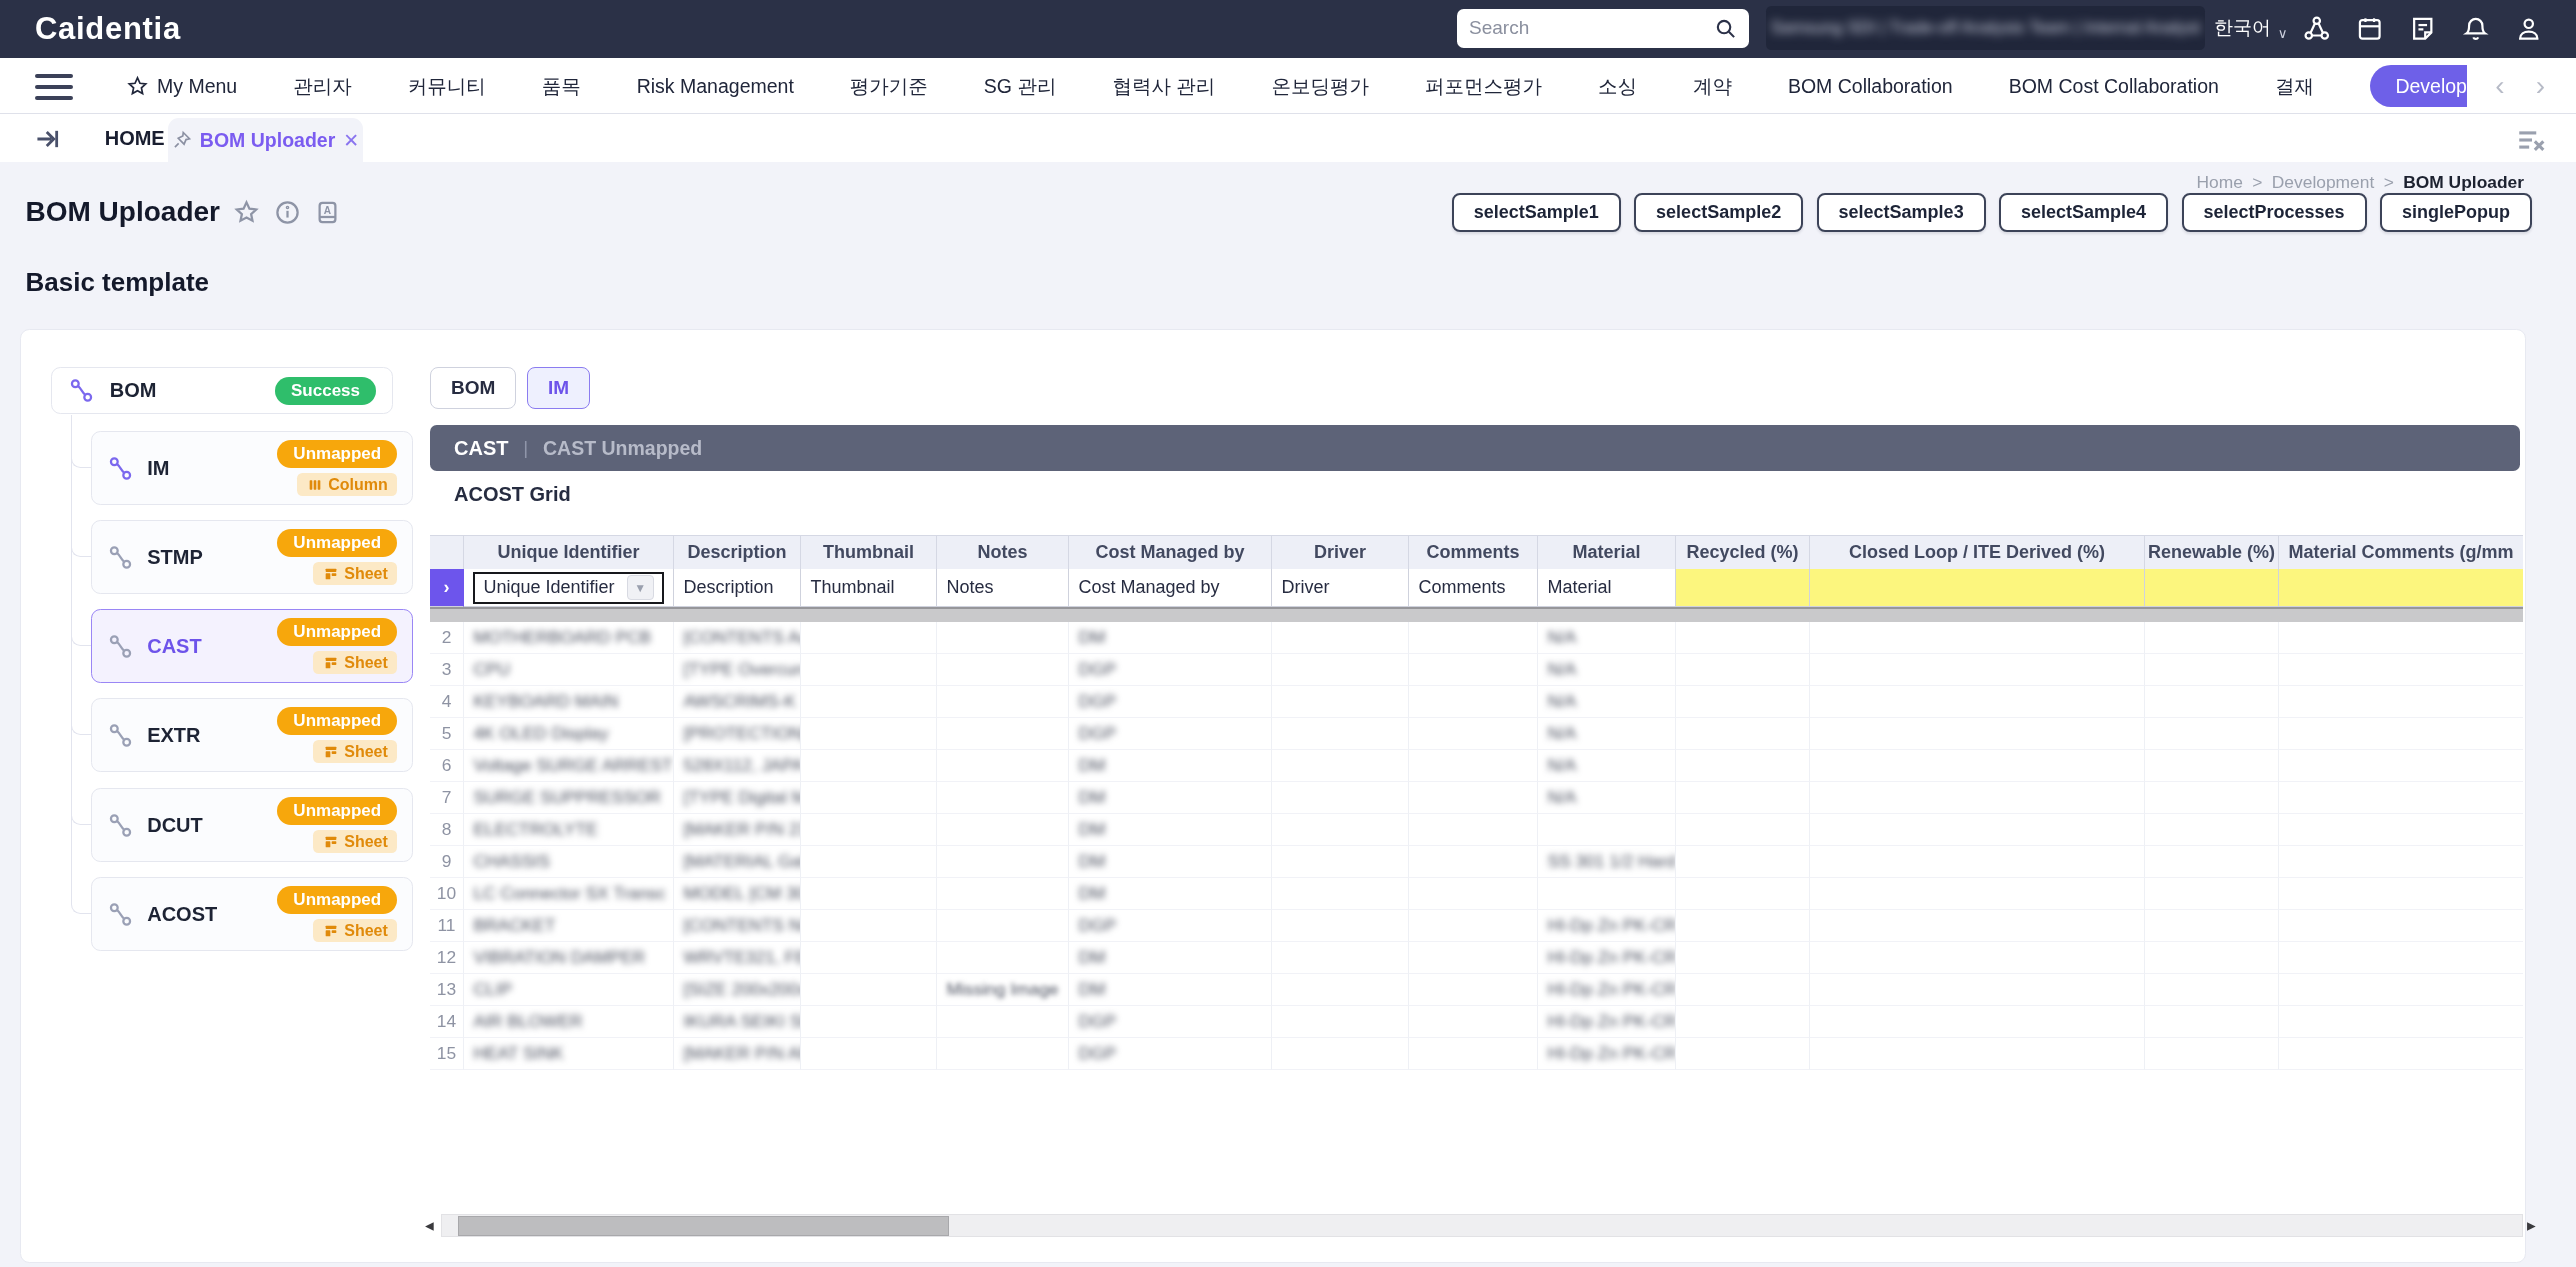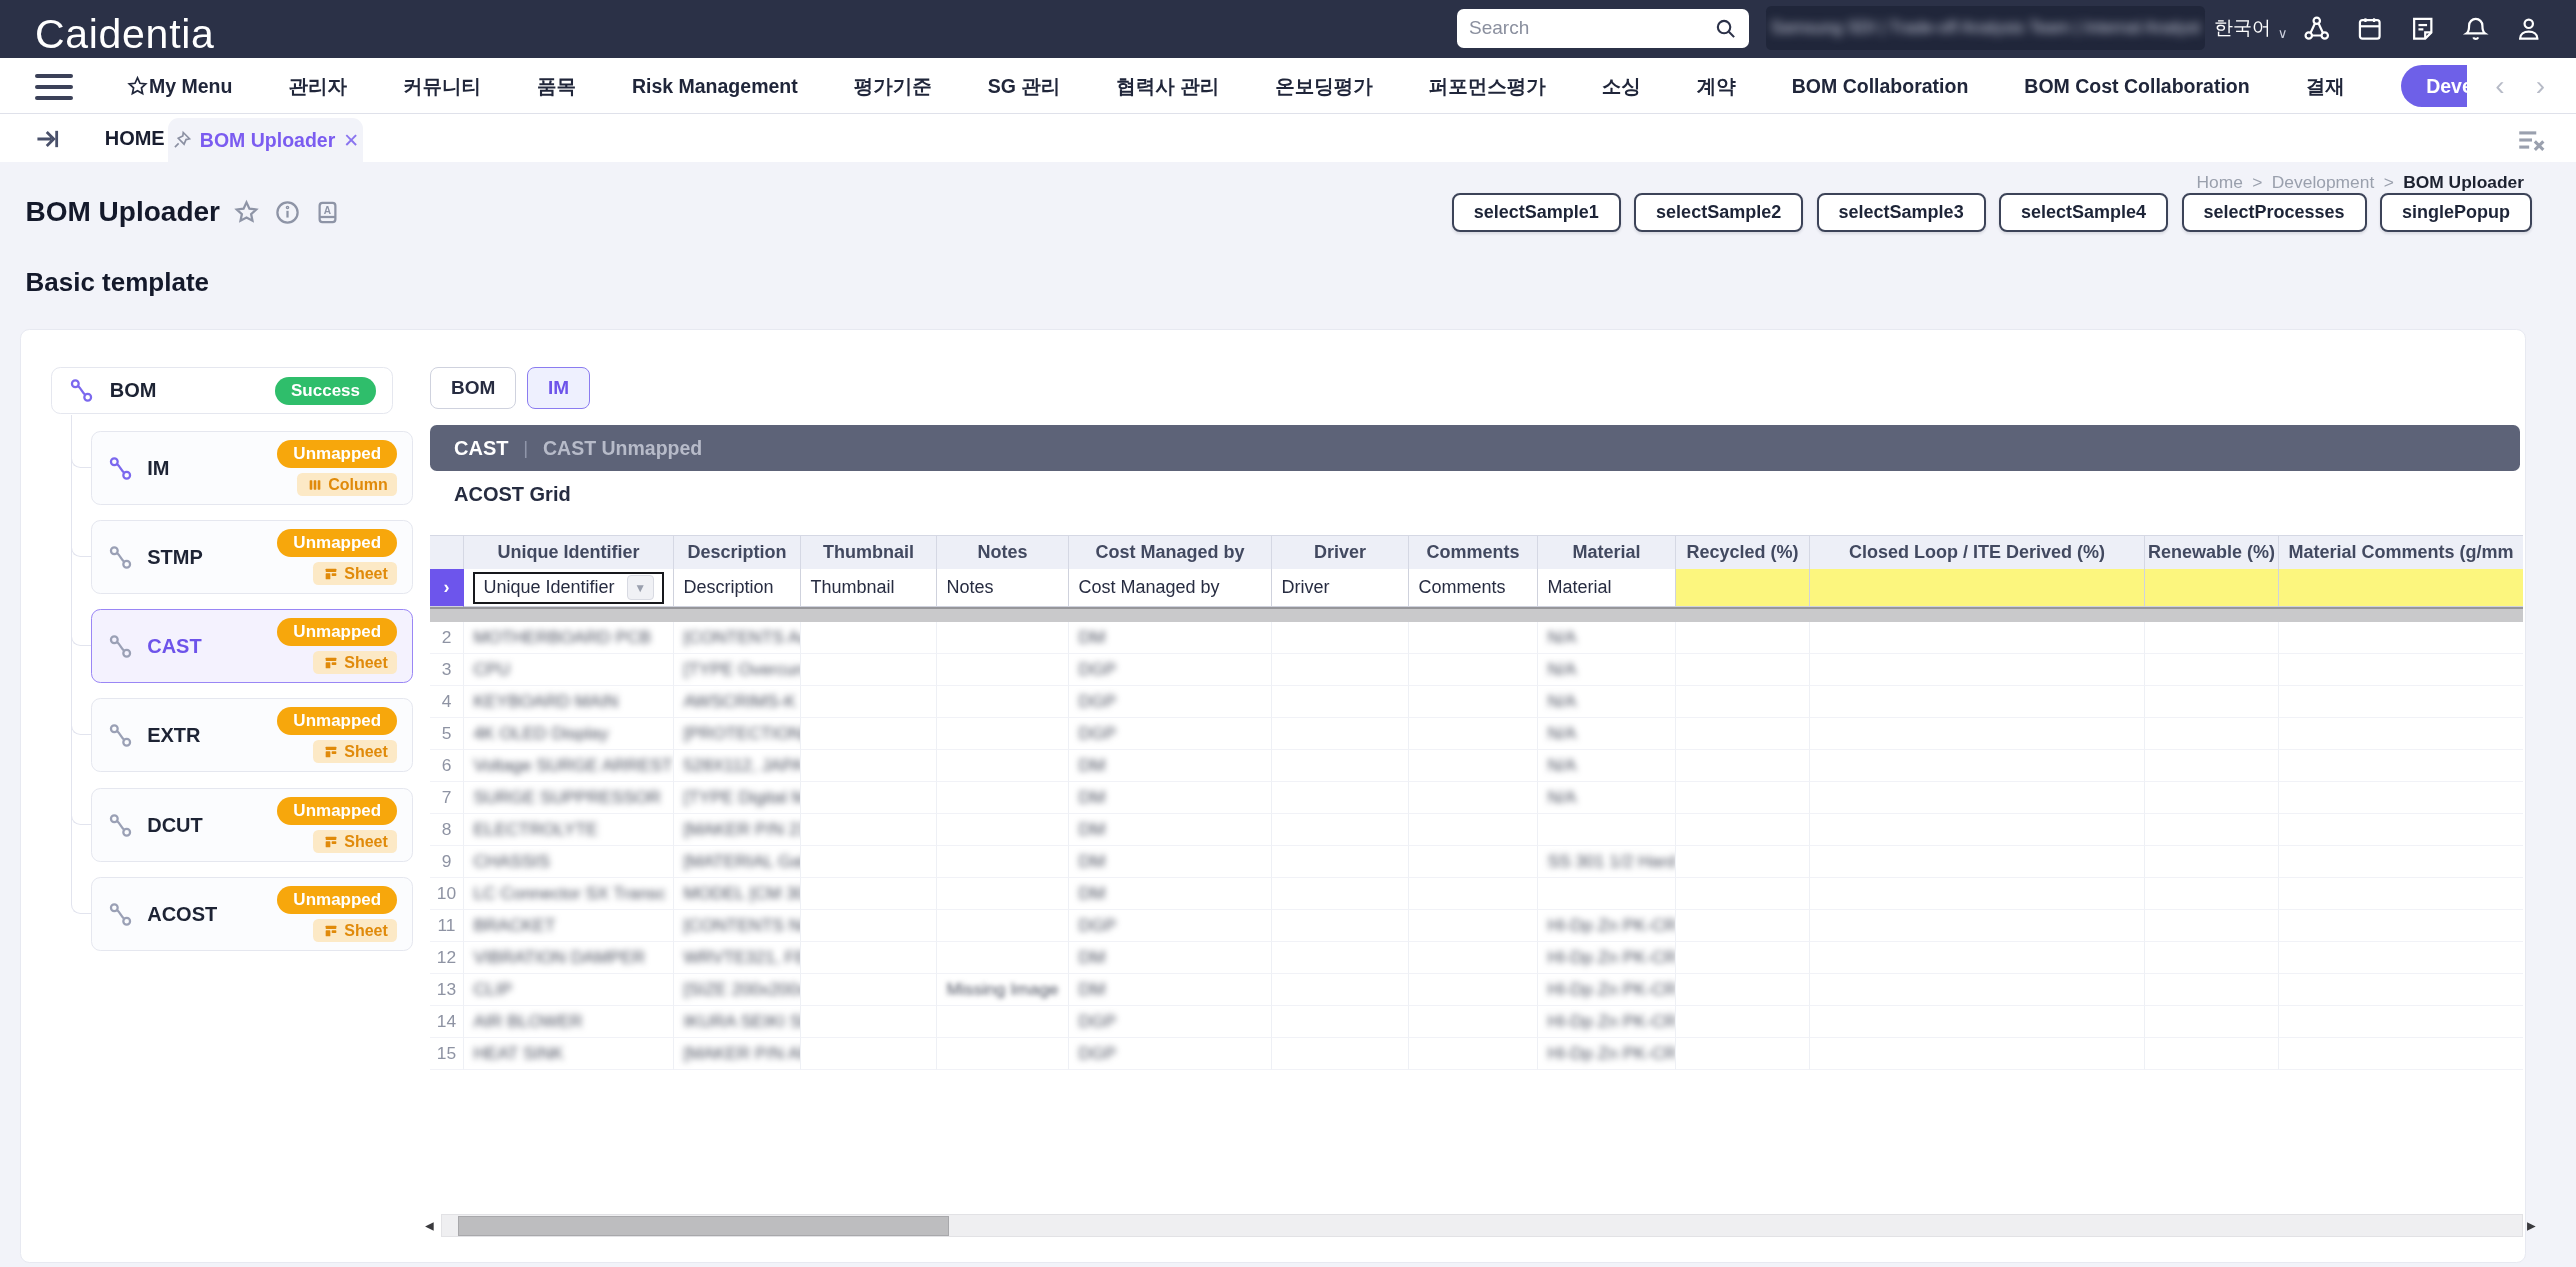--- a/index.html
+++ b/index.html
@@ -8,38 +8,38 @@
     --orange:#f7a70c; --suborange-bg:#fce9c6; --suborange-tx:#e08a0a;
     --green:#2fbe6b; --th-bg:#edeff7; --th-tx:#424960; --grid-line:#d5d8e4;
     --yellow:#fcf67e;
   }
   *{margin:0;padding:0;box-sizing:border-box;font-family:"Liberation Sans",sans-serif;}
   html,body{width:2576px;height:1268px;overflow:hidden;background:var(--bg);}
   #app{position:relative;width:2576px;height:1268px;}
 
   
   .topbar{position:absolute;left:0;top:0;width:2576px;height:58px;background:var(--navy);display:flex;align-items:center;}
-  .logo{position:absolute;left:35px;top:10.7px;color:#fff;font-size:41px;font-weight:400;letter-spacing:0.7px;}
+  .logo{position:absolute;left:35px;top:10.7px;color:#fff;font-size:31px;font-weight:700;letter-spacing:0.7px;}
   .search{position:absolute;left:1457px;top:8.7px;width:292px;height:39px;background:#fff;border-radius:6.7px;display:flex;align-items:center;padding:0 12px;}
   .search input{flex:1;border:none;outline:none;font-size:19px;color:#394056;background:transparent;}
   .search input::placeholder{color:#8a8f9e;}
   .org-box{position:absolute;left:1766px;top:6px;width:439px;height:44px;background:#20263a;border-radius:5.4px;display:flex;align-items:center;justify-content:center;overflow:hidden;}
   .org-box span{color:#cfd3e2;font-size:17px;white-space:nowrap;filter:blur(4.7px);}
   .lang{position:absolute;left:2214px;top:14.8px;color:#fff;font-size:19px;display:flex;align-items:flex-end;gap:6.7px;cursor:pointer;}
   .lang .chev{font-size:13.4px;color:#cdd1df;}
   .top-icons{position:absolute;left:2300px;top:12px;display:flex;gap:19px;align-items:center;}
   .ticon{width:34px;height:34px;display:flex;align-items:center;justify-content:center;}
   .ticon svg{stroke:#fff;fill:none;stroke-width:1.8;width:29.5px;height:29.5px;}
 
   
   .navbar{position:absolute;left:0;top:58px;width:2576px;height:56px;background:#fff;border-bottom:0.7px solid #dfe1ea;display:flex;align-items:center;}
   .burger{position:absolute;left:35px;top:16px;width:38px;height:25.5px;display:flex;flex-direction:column;justify-content:space-between;cursor:pointer;}
   .burger i{display:block;height:4px;background:#3b4158;border-radius:2px;}
   .nav-items{position:absolute;left:126px;top:0;height:56px;display:flex;align-items:center;gap:56px;width:2341px;overflow:hidden;}
-  .nav-item{font-size:19.5px;font-weight:700;color:#20263a;white-space:nowrap;cursor:pointer;display:flex;align-items:center;}
+  .nav-item{font-size:19.5px;font-weight:400;color:#20263a;white-space:nowrap;cursor:pointer;display:flex;align-items:center;gap:8px;}
   .nav-item.pill-active{background:var(--pill);color:#fff;padding:9.4px 25.5px;border-radius:670px;}
   .nav-item.truncated{max-width:14.8px;overflow:hidden;}
   .nav-item .star{width:23px;height:23px;stroke:#20263a;fill:none;stroke-width:1.8;}
   .nav-chevrons{position:absolute;right:31px;top:12px;display:flex;gap:31px;color:#b7bbc7;font-size:28px;font-weight:400;}
   .nav-chevrons span{cursor:pointer;line-height:32px;}
 
   
   .tabbar{position:absolute;left:0;top:114px;width:2576px;height:48px;background:#fff;}
   .tab-collapse{position:absolute;left:32px;top:10.7px;width:32px;height:28px;cursor:pointer;}
   .tab-collapse svg{stroke:#49506a;stroke-width:2.4;fill:none;width:29.5px;height:28px;}

